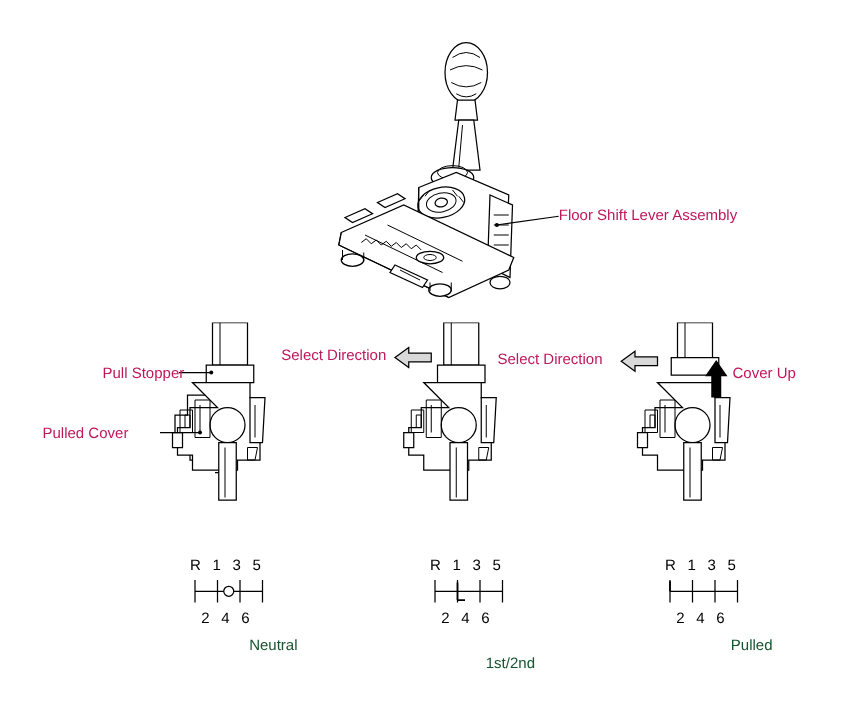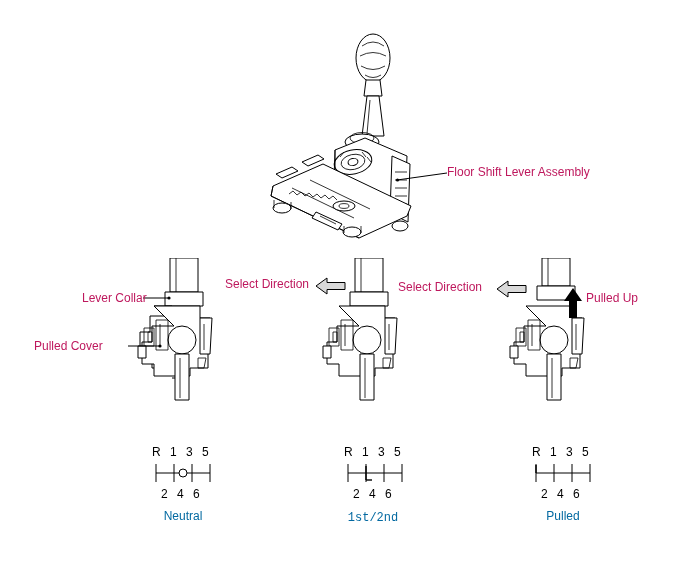--- a/index.html
+++ b/index.html
@@ -20,23 +20,23 @@
   }
   .abs { position: absolute; }
   .label {
     font-size: 12px;
     color: #be185d;
     white-space: nowrap;
     line-height: 1;
   }
   .caption {
     font-size: 12px;
-    color: #0369a1;
+    color: #14532d;
     white-space: nowrap;
-    text-align: center;
+    text-align: right;
     line-height: 1;
   }
   .gate-label {
     font-size: 12px;
     color: #000;
     white-space: nowrap;
     line-height: 1;
     letter-spacing: 3px;
   }
   svg { display: block; }
@@ -137,21 +137,21 @@
       <path class="ln-thin" d="M78 100 h8 l-2 10 h-6 z"></path>
 
       <path class="fillwhite" d="M18 88 h8 v12 h-8 z"></path>
     </svg>
   </div>
 
   <svg class="abs" style="left:143px; top:294px;" width="30" height="12">
     <path class="ln" d="M0 4 H26"></path>
     <circle class="solidblk" cx="26" cy="4" r="1.6"></circle>
   </svg>
-  <div class="abs label" style="left:82px; top:292px;">Lever Collar</div>
+  <div class="abs label" style="left:82px; top:292px;">Pull Stopper</div>
 
   <svg class="abs" style="left:128px; top:342px;" width="36" height="12">
     <path class="ln" d="M0 4 H32"></path>
     <circle class="solidblk" cx="32" cy="4" r="1.6"></circle>
   </svg>
   <div class="abs label" style="left:34px; top:340px;">Pulled Cover</div>
 
   <div class="abs label" style="left:225px; top:278px;">Select Direction</div>
   <svg class="abs" style="left:314px; top:276px;" width="34" height="20">
     <path class="fillgray" d="M2 10 L13 2 L13 6.5 L31 6.5 L31 13.5 L13 13.5 L13 18 Z"></path>
@@ -196,21 +196,21 @@
   <div class="abs" style="left:344px; top:446px;">
     <div class="gate-label">R 1 3 5</div>
     <svg width="62" height="26" viewBox="0 0 62 26" style="margin-top:2px;">
       <path class="ln" d="M4 4 V22 M22 4 V22 M40 4 V22 M58 4 V22 M4 13 H58"></path>
       <path class="ln-thick" d="M22 6 V20"></path>
       <path class="ln-thick" d="M22 20 H28"></path>
     </svg>
     <div class="gate-label" style="margin-left:9px; margin-top:2px;">2 4 6</div>
   </div>
 
-  <div class="abs caption" style="left:318px; top:512px; width:110px;font-family:Liberation Mono, monospace;">1st/2nd</div>
+  <div class="abs caption" style="left:318px; top:524px; width:110px;">1st/2nd</div>
 
   <div class="abs" style="left:492px; top:258px;">
     <svg width="130" height="170" viewBox="0 0 130 170">
       <path class="fillwhite" d="M50 0 h28 v28 h-28 z"></path>
       <path class="ln-thin" d="M56 0 v28"></path>
       <path class="fillwhite" d="M45 28 h38 v14 h-38 z"></path>
       <path class="fillwhite" d="M34 48 h46 v12 h10 v18 h-8 v14 h6 v18 h-18 v8 h-36 v-12 h-12 v-22 h10 v-16 h22 z"></path>
       <circle class="fillwhite" cx="62" cy="82" r="14"></circle>
       <path class="fillwhite" d="M55 96 h14 v46 h-14 z"></path>
       <path class="ln-thin" d="M60 100 v40"></path>
@@ -221,21 +221,21 @@
       <path class="fillwhite" d="M80 60 h12 l-2 36 h-10 z"></path>
       <path class="ln-thin" d="M84 66 v26"></path>
       <path class="ln-thin" d="M78 100 h8 l-2 10 h-6 z"></path>
       <path class="fillwhite" d="M18 88 h8 v12 h-8 z"></path>
     </svg>
   </div>
 
   <svg class="abs" style="left:562px; top:288px;" width="22" height="32">
     <path class="solidblk" d="M11 0 L20 13 L15 13 L15 30 L7 30 L7 13 L2 13 Z"></path>
   </svg>
-  <div class="abs label" style="left:586px; top:292px;">Pulled Up</div>
+  <div class="abs label" style="left:586px; top:292px;">Cover Up</div>
 
   <div class="abs" style="left:532px; top:446px;">
     <div class="gate-label">R 1 3 5</div>
     <svg width="62" height="26" viewBox="0 0 62 26" style="margin-top:2px;">
       <path class="ln" d="M4 4 V22 M22 4 V22 M40 4 V22 M58 4 V22 M4 13 H58"></path>
       <path class="ln-thick" d="M4 5 V13"></path>
     </svg>
     <div class="gate-label" style="margin-left:9px; margin-top:2px;">2 4 6</div>
   </div>
 

